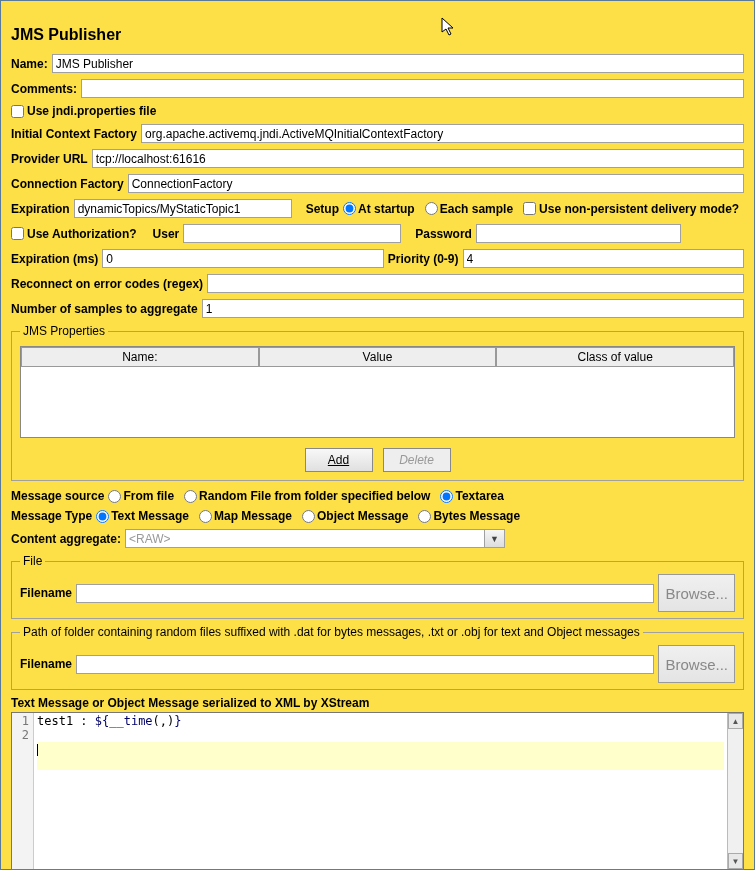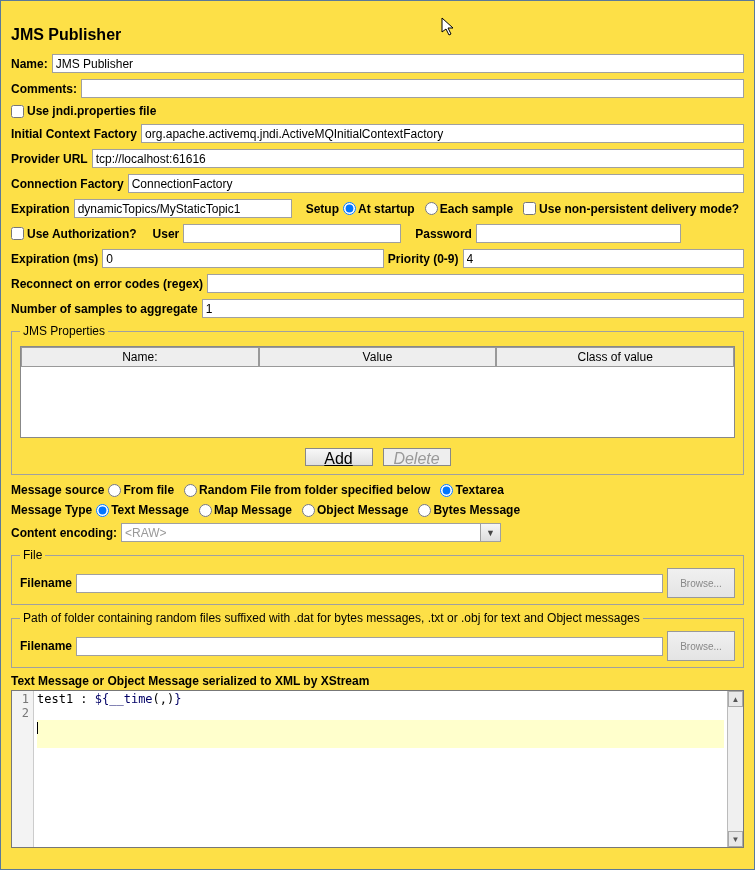--- a/index.html
+++ b/index.html
@@ -85,25 +85,25 @@
   .tbody {
     height: 70px;
   }
   .btnrow {
     display: flex;
     justify-content: center;
     gap: 10px;
     margin-top: 10px;
   }
   button.btn {
-    height: 18px;
+    height: 24px;
     min-width: 68px;
     border: 1px solid #888;
     background: linear-gradient(#f8f8f8,#e0e0e0);
-    font-size: 16px;
+    font-size: 12px;
     cursor: pointer;
   }
   button.btn .u { text-decoration: underline; }
   button.btn:disabled {
     color: #999;
     background: #eee;
     cursor: default;
     font-style: italic;
   }
   .combo {
@@ -124,25 +124,25 @@
     border-left: none;
     background: linear-gradient(#f6f6f6,#ddd);
     display: flex;
     align-items: center;
     justify-content: center;
     font-size: 9px;
     color: #444;
   }
   .file-section fieldset { padding: 6px 8px; }
   .browse {
-    height: 30px;
+    height: 38px;
     min-width: 68px;
     border: 1px solid #999;
     background: linear-gradient(#f0f0f0,#e4e4e4);
-    font-size: 10px;
+    font-size: 15px;
     color: #888;
     cursor: default;
   }
   .editor {
     border: 1px solid #777;
     height: 158px;
     display: flex;
     background: #fff;
     position: relative;
   }
@@ -337,21 +337,21 @@
         <input type="radio" name="mtype" style="">
         <span>Object Message</span>
       </label>
     <label class="radio">
         <input type="radio" name="mtype" style="">
         <span>Bytes Message</span>
       </label>
   </div>
 
   <div class="row">
-    <span class="lbl">Content encoding:</span>
+    <span class="lbl">Content aggregate:</span>
     <div class="combo">
       <input type="text" style="color: rgb(153, 153, 153);" value="&lt;RAW&gt;">
       <div class="dd">▼</div>
     </div>
   </div>
 
   <div class="file-section">
     <fieldset>
       <legend>File</legend>
       <div class="row" style="margin-bottom:0">

